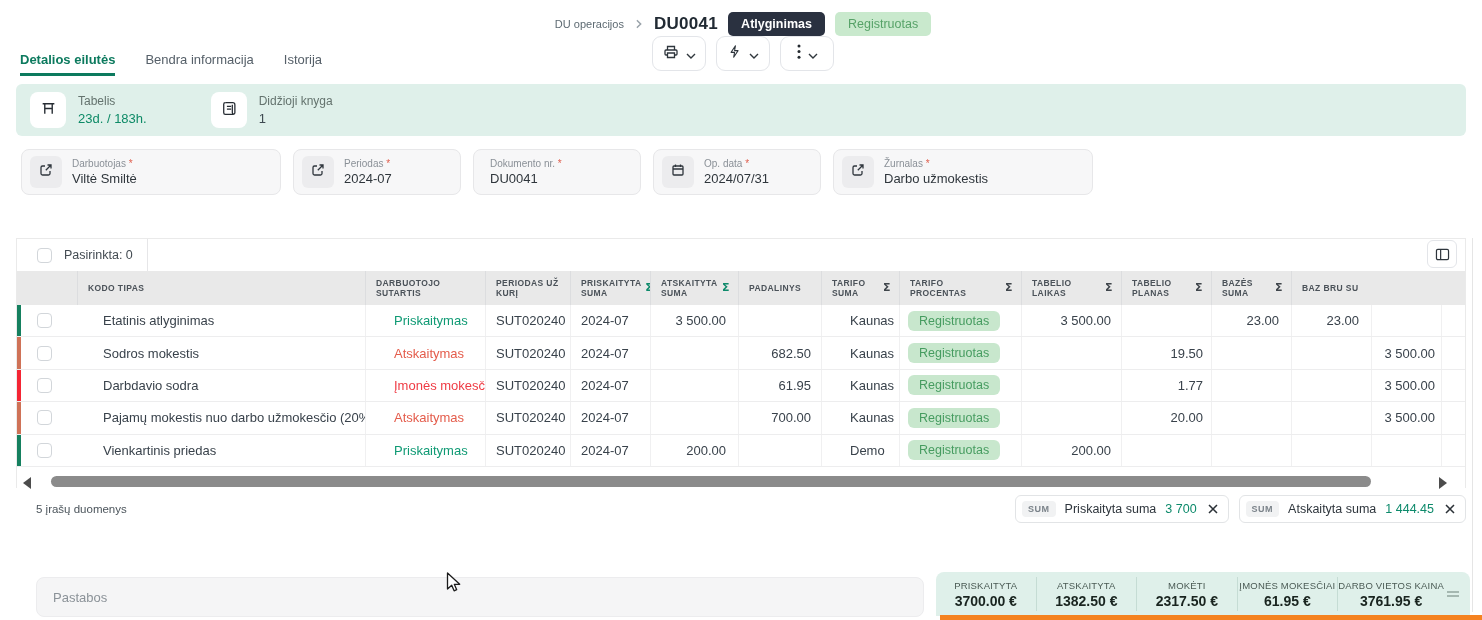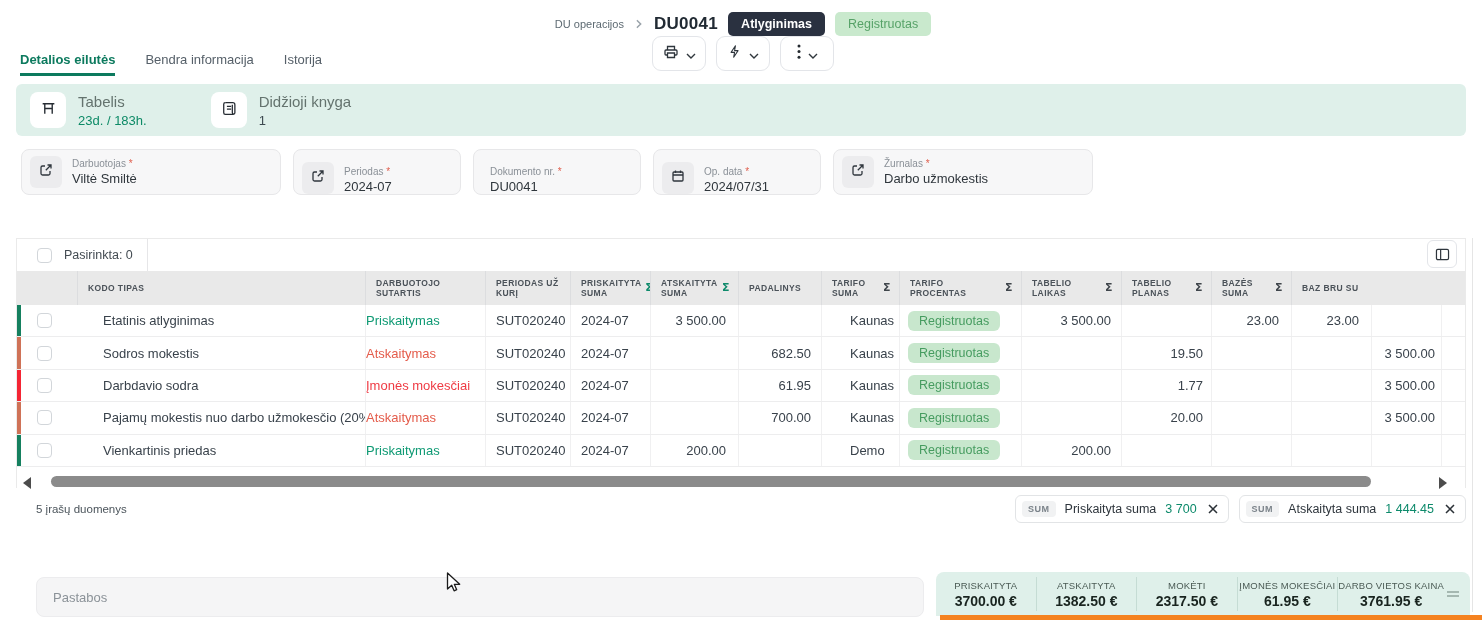--- a/index.html
+++ b/index.html
@@ -21,32 +21,32 @@
   .act-btn { display:flex; align-items:center; justify-content:center; gap:7px; width:54px; height:35px;
     background:#fff; border:1px solid #e3e5e9; border-radius:9px; cursor:pointer; }
   
   .tabs { display:flex; gap:30px; padding:6px 0 0 20px; height:30px; }
   .tab { font-size:13px; color:#566069; padding-bottom:9px; cursor:pointer; }
   .tab.active { color:#0c7a5e; font-weight:700; border-bottom:3px solid #0c7a5e; }
   
   .banner { margin:8px 16px 0; height:52px; border-radius:6px; display:flex; align-items:center; gap:64px; padding-left:14px; }
   .info-item { display:flex; align-items:center; gap:12px; }
   .tile { width:36px; height:36px; background:#fff; border-radius:8px; display:flex; align-items:center; justify-content:center; }
-  .info-label { font-size:15px; color:#64736e; margin-bottom:3px; }
+  .info-label { font-size:12px; color:#64736e; margin-bottom:3px; }
   .info-value { font-size:13px; color:#3e4a51; }
   .info-value.accent { color:#0d8a66; }
   
   .fields { display:flex; gap:12px; margin:13px 16px 0 21px; height:46px; }
   .field { display:flex; align-items:center; gap:10px; background:#f7f7f8; border:1px solid #e7e7e9; border-radius:8px; padding:0 14px 0 8px; cursor:pointer; }
   .field .ftile { width:32px; height:32px; background:#ececee; border-radius:6px; display:flex; align-items:center; justify-content:center; }
   .field.no-icon { padding-left:16px; }
   .f-label { font-size:10px; color:#8a9097; margin-bottom:2px; white-space:nowrap; }
   .f-label .req { color:#e0604f; }
   .f-value { font-size:13px; color:#2f363c; white-space:nowrap; }
-  .field.w-lg { width:260px; } .field.w-sm { width:168px;align-items:flex-end; }
+  .field.w-lg { width:260px; } .field.w-sm { width:168px; }
   
   .table-block { margin:43px 16px 0; border:1px solid #eaeaea; border-bottom:none; width:1450px; }
   .ttoolbar { display:flex; align-items:center; height:32px; padding-left:20px; position:relative; background:#fff; }
   .cb { width:15px; height:15px; border:1.5px solid #d2d6da; border-radius:4px; background:#fff; cursor:pointer; flex:none; }
   .sel-label { font-size:12.5px; color:#434b52; margin-left:12px; }
   .tdivider { width:1px; height:32px; background:#e6e6e8; margin-left:14px; }
   .cols-btn { position:absolute; right:8px; top:1px; width:30px; height:28px; background:#fff; border:1px solid #e3e5e9; border-radius:6px;
     display:flex; align-items:center; justify-content:center; cursor:pointer; }
   .ghead, .grow { display:grid; grid-template-columns:60px 288px 120px 85px 80px 88px 83px 78px 122px 100px 90px 80px 80px 70px 26px; }
   .ghead { background:#e9e9e9; height:34px; }
@@ -56,21 +56,21 @@
   .hcell .lbl { flex:1; }
   .sigma { font-family:"DejaVu Sans",sans-serif; font-size:11px; font-weight:600; color:#3f454b; margin:0 8px 0 4px; cursor:pointer; }
   .sigma.active { color:#0e8a6b; }
   .grow { height:32.4px; background:#fff; border-bottom:1px solid #ededee; position:relative; cursor:pointer; }
   .strip { position:absolute; left:0; top:0; bottom:0; width:4px; }
   .gcell { display:flex; align-items:center; border-left:1px solid #f0f0f1; font-size:13px; color:#39424b; overflow:hidden; white-space:nowrap; }
   .gcell.nb { border-left:none; }
   .al { justify-content:flex-start; } .ar { justify-content:flex-end; }
   .pill { font-size:12.5px; padding:3px 11px; border-radius:6px; }
   
-  .p-cb { padding-left:20px; } .p-kodas { padding-left:26px; } .p-tipas { padding-left:0; }
+  .p-cb { padding-left:20px; } .p-kodas { padding-left:26px; } .p-tipas { padding-left:28px; }
   .p10l { padding-left:10px; } .p20l { padding-left:28px; } .p8l { padding-left:8px; }
   .p12r { padding-right:12px; } .p10r { padding-right:10px; } .p8r { padding-right:8px; } .p6r { padding-right:6px; }
   
   .hscroll { position:relative; height:13px; margin:8px 2px 6px; }
   .hthumb { position:absolute; left:32px; top:1px; width:1320px; height:11px; background:#8b8b8b; border-radius:6px; cursor:grab; }
   .harrow { position:absolute; top:0; cursor:pointer; }
   .harrow.left { left:4px; } .harrow.right { right:16px; }
   
   .tfooter { display:flex; align-items:center; justify-content:space-between; margin-top:7px; padding:0 16px 0 36px; height:28px; }
   .records { font-size:11.5px; color:#4b545b; }

